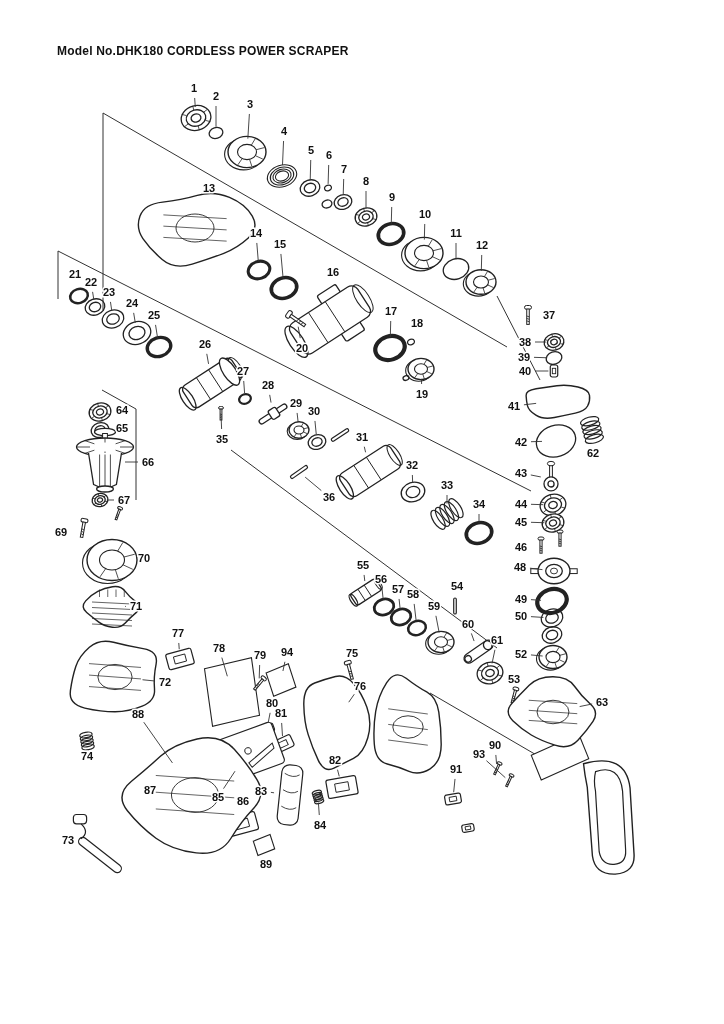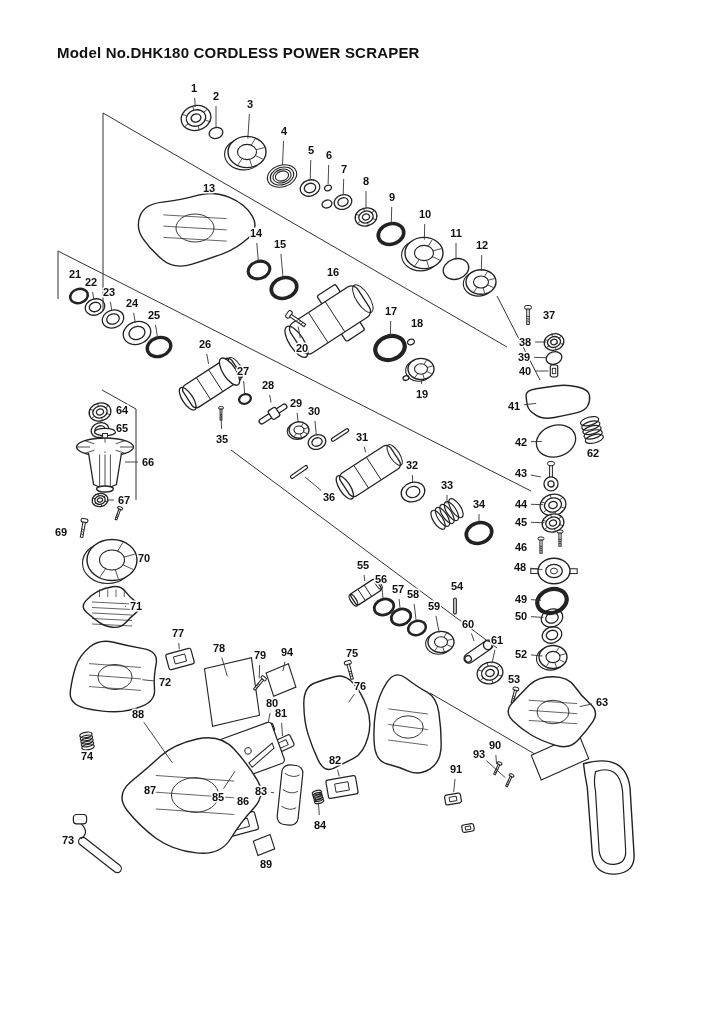--- a/index.html
+++ b/index.html
@@ -1,18 +1,18 @@
 <!DOCTYPE html>
 <html><head>
 <meta charset="utf-8">
 <style>
   html,body{margin:0;padding:0;background:#fff;}
   .page{position:relative;width:724px;height:1024px;background:#ffffff;overflow:hidden;
         font-family:"Liberation Sans",sans-serif;}
-  .title{position:absolute;left:57px;top:44px;font-size:15px;font-weight:bold;color:#111;
+  .title{position:absolute;left:57px;top:44px;font-size:12px;font-weight:bold;color:#111;
          letter-spacing:.2px;white-space:nowrap;}
   svg{position:absolute;left:0;top:0;}
   svg text{font-family:"Liberation Sans",sans-serif;font-size:11px;font-weight:bold;
            paint-order:stroke;stroke:#ffffff;stroke-width:3px;}
 </style>
 </head>
 <body>
 
 <div class="page">
   <div class="title">Model No.DHK180 CORDLESS POWER SCRAPER</div>

